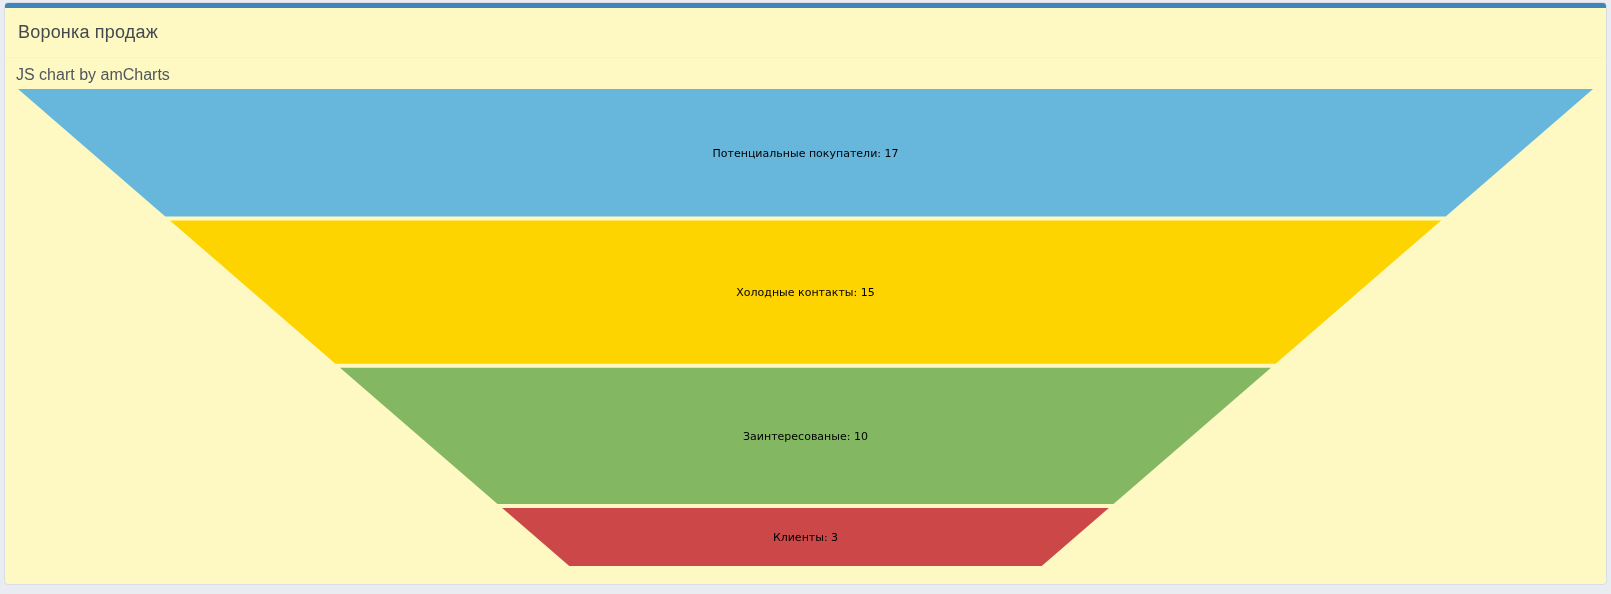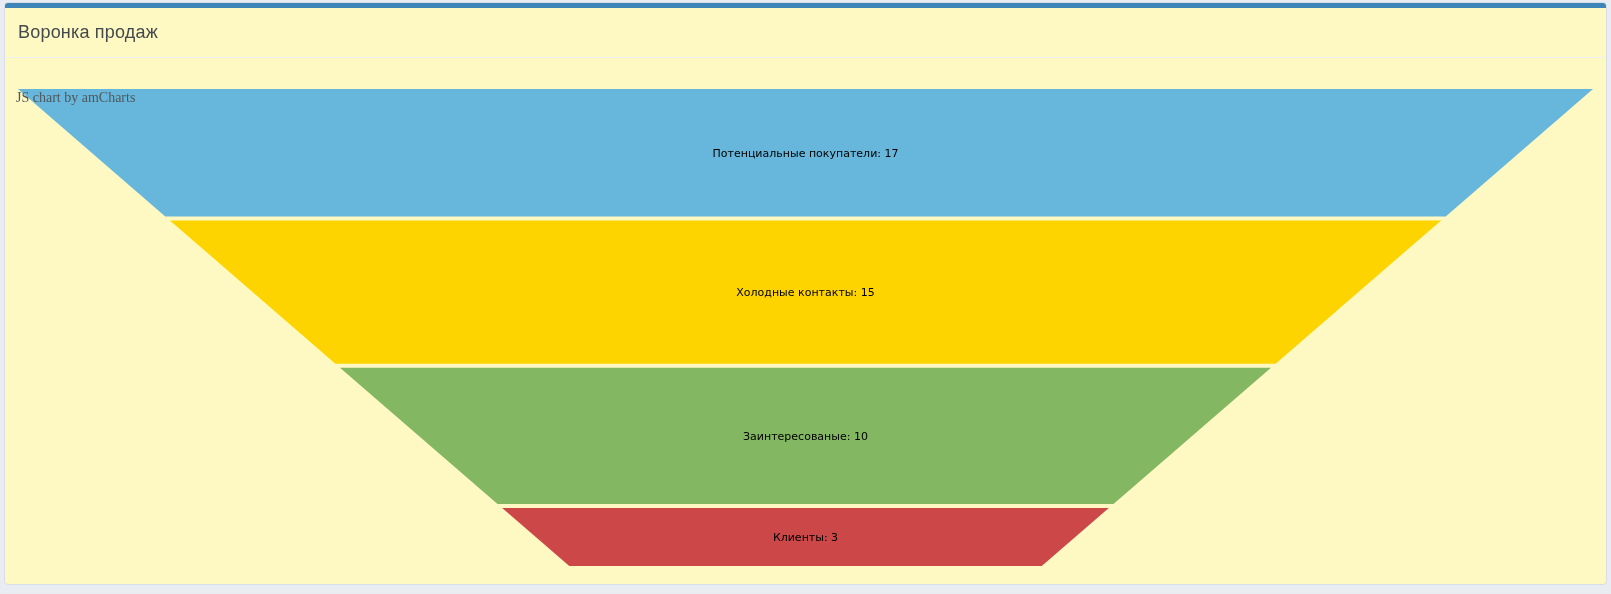--- a/index.html
+++ b/index.html
@@ -47,23 +47,23 @@
   }
   .chart-area svg {
     position: absolute;
     left: 0;
     top: 0;
     display: block;
   }
   .watermark {
     position: absolute;
     left: 11px;
-    top: 32px;
-    font-size: 14px;
-    font-family: Liberation Serif, serif;
+    top: 8px;
+    font-size: 16px;
+    font-family: Liberation Sans, sans-serif;
     color: #50575c;
     text-decoration: none;
     z-index: 5;
     cursor: pointer;
   }
   .slice-label {
     font-size: 11px;
     font-family: "DejaVu Sans", sans-serif;
     fill: #000000;
   }

